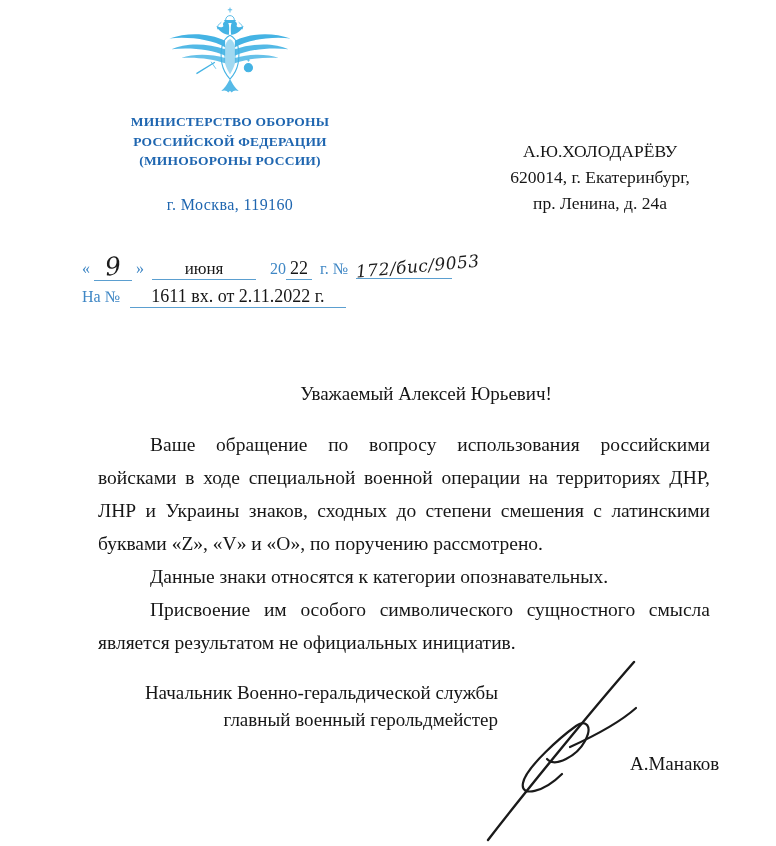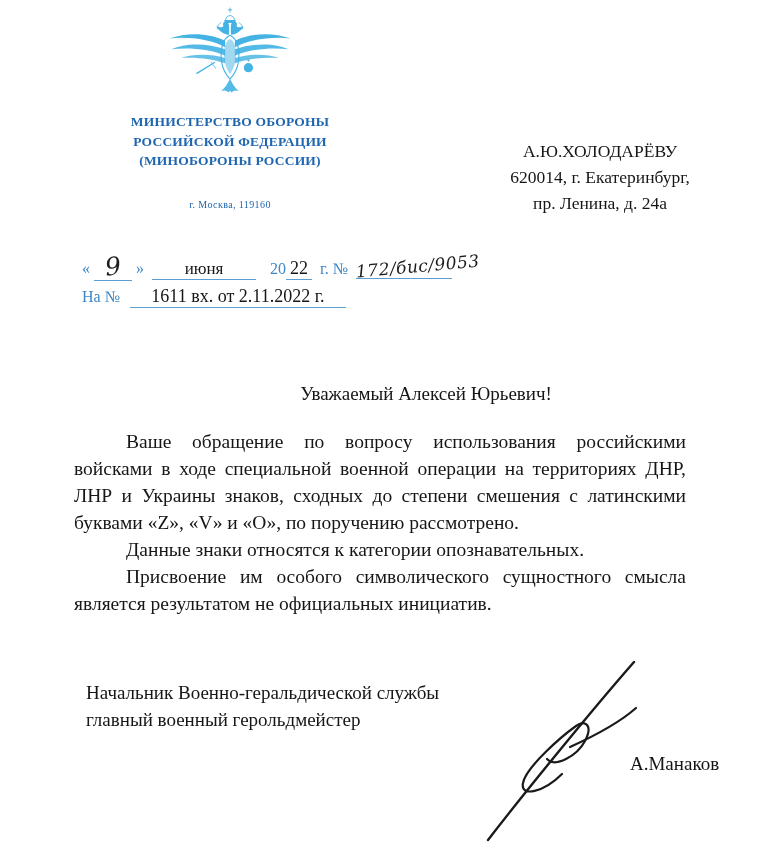--- a/index.html
+++ b/index.html
@@ -14,21 +14,21 @@
   html,body{background:#fff;}
   body{font-family:"Liberation Serif","DejaVu Serif",serif;color:var(--ink);}
   .page{position:relative;width:776px;height:846px;background:var(--paper);overflow:hidden;}
 
   
   .emblem-wrap{position:absolute;left:84px;top:6px;width:292px;text-align:center;}
   .emblem-wrap svg{display:inline-block;}
   .org-block{position:absolute;left:84px;top:112px;width:292px;text-align:center;
              color:var(--letterhead-blue);font-weight:bold;font-size:13.5px;line-height:19.5px;
              letter-spacing:.2px;}
-  .org-city{margin-top:24px;font-weight:normal;font-size:10px;letter-spacing:.4px;}
+  .org-city{margin-top:24px;font-weight:normal;font-size:16px;letter-spacing:.4px;}
 
   
   .addressee{position:absolute;left:450px;top:110px;width:300px;text-align:center;
              font-size:17.5px;line-height:26px;color:var(--ink);margin-top:28px;}
 
   
   .ref-block{position:absolute;left:82px;top:250px;font-size:16px;color:var(--form-blue);}
   .ref-line{white-space:nowrap;height:34px;}
   .ref-line + .ref-line{margin-top:2px;}
   .u{display:inline-block;border-bottom:1.5px solid var(--underline-blue);
@@ -43,26 +43,26 @@
   .hand{font-family:"DejaVu Serif",serif;font-style:italic;color:#1c1c1c;display:inline-block;}
   .hand-day{font-size:25px;transform:rotate(-6deg) translateY(1px);}
   .hand-num{font-size:17px;transform:rotate(-5deg) translateY(-2px);letter-spacing:.5px;}
   .guillemet{font-size:16px;}
   .year-prefix{margin-left:4px;}
   .year-label{margin-left:4px;}
 
   
   .salutation{position:absolute;left:85px;top:383px;width:612px;text-align:center;
               padding-left:70px;font-size:19px;}
-  .letter-body{position:absolute;left:74px;top:428px;width:612px;
-               font-size:19.5px;line-height:27px;text-align:justify;}
+  .letter-body{position:absolute;left:98px;top:428px;width:612px;
+               font-size:19.5px;line-height:33px;text-align:justify;}
   .letter-body p{text-indent:52px;margin:0;}
 
   
-  .signoff{position:absolute;left:86px;top:679px;width:412px;text-align:left;
+  .signoff{position:absolute;left:86px;top:679px;width:412px;text-align:right;
            font-size:19px;line-height:27px;}
   .signature-mark{position:absolute;left:470px;top:650px;width:196px;height:196px;}
   .signer-name{position:absolute;left:630px;top:753px;font-size:19px;}
 
   .eagle path,.eagle circle{fill:var(--emblem-blue);stroke:var(--emblem-blue);}
   .eagle .line{fill:none;}
   .sig path{fill:none;stroke:#1a1a1a;stroke-linecap:round;}
 </style>
 </head>
 <body>

